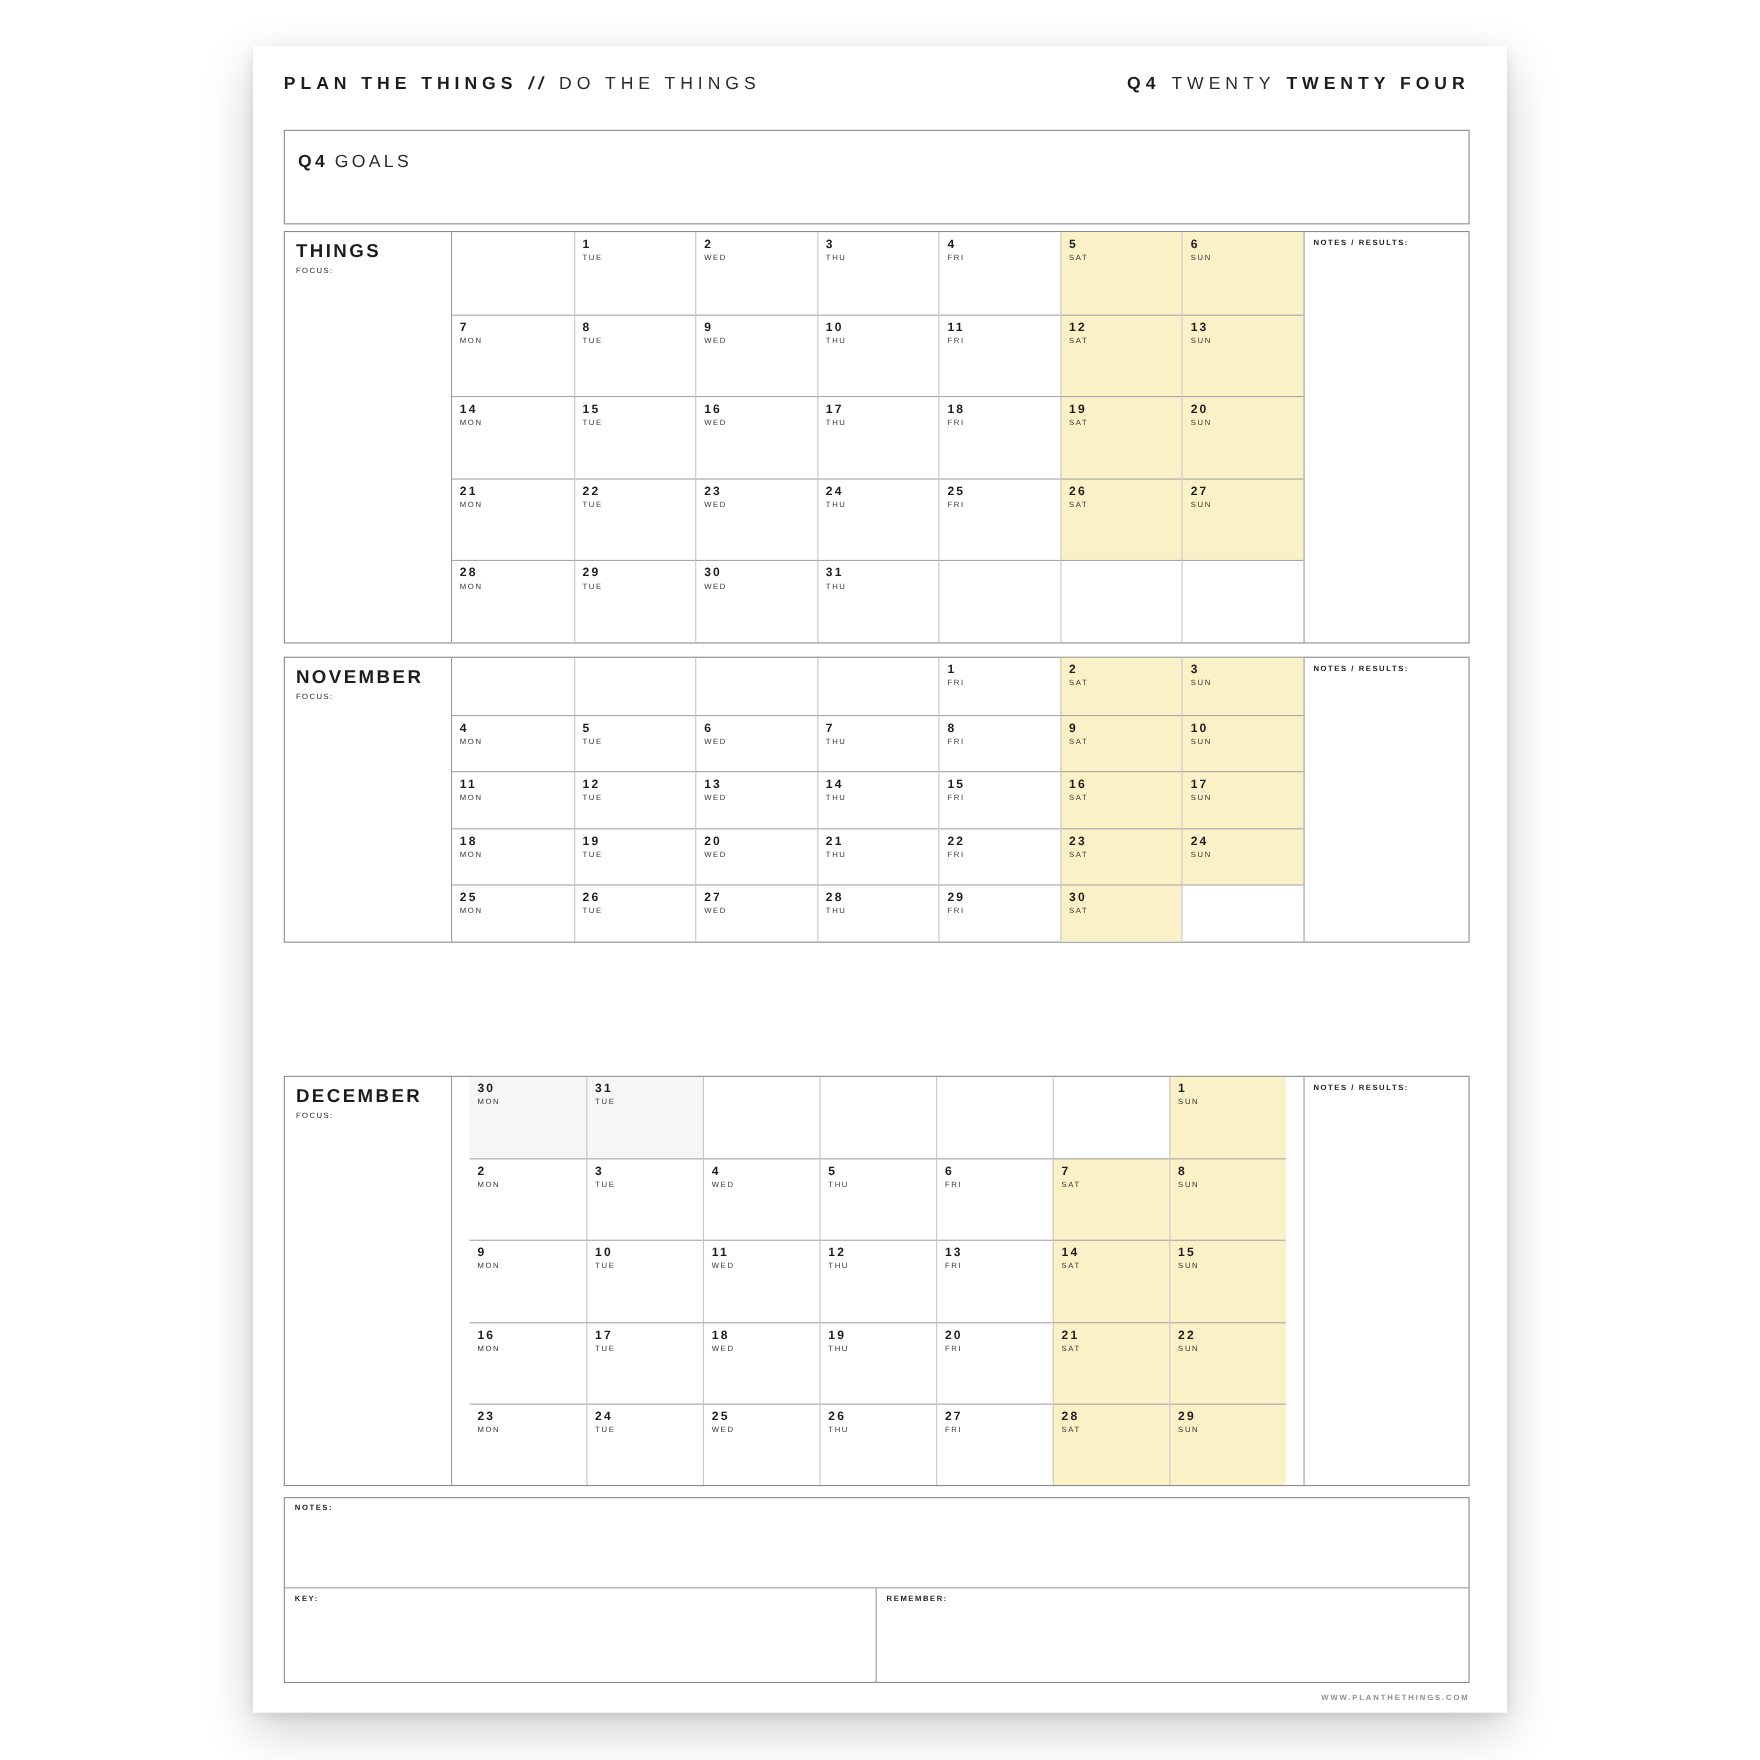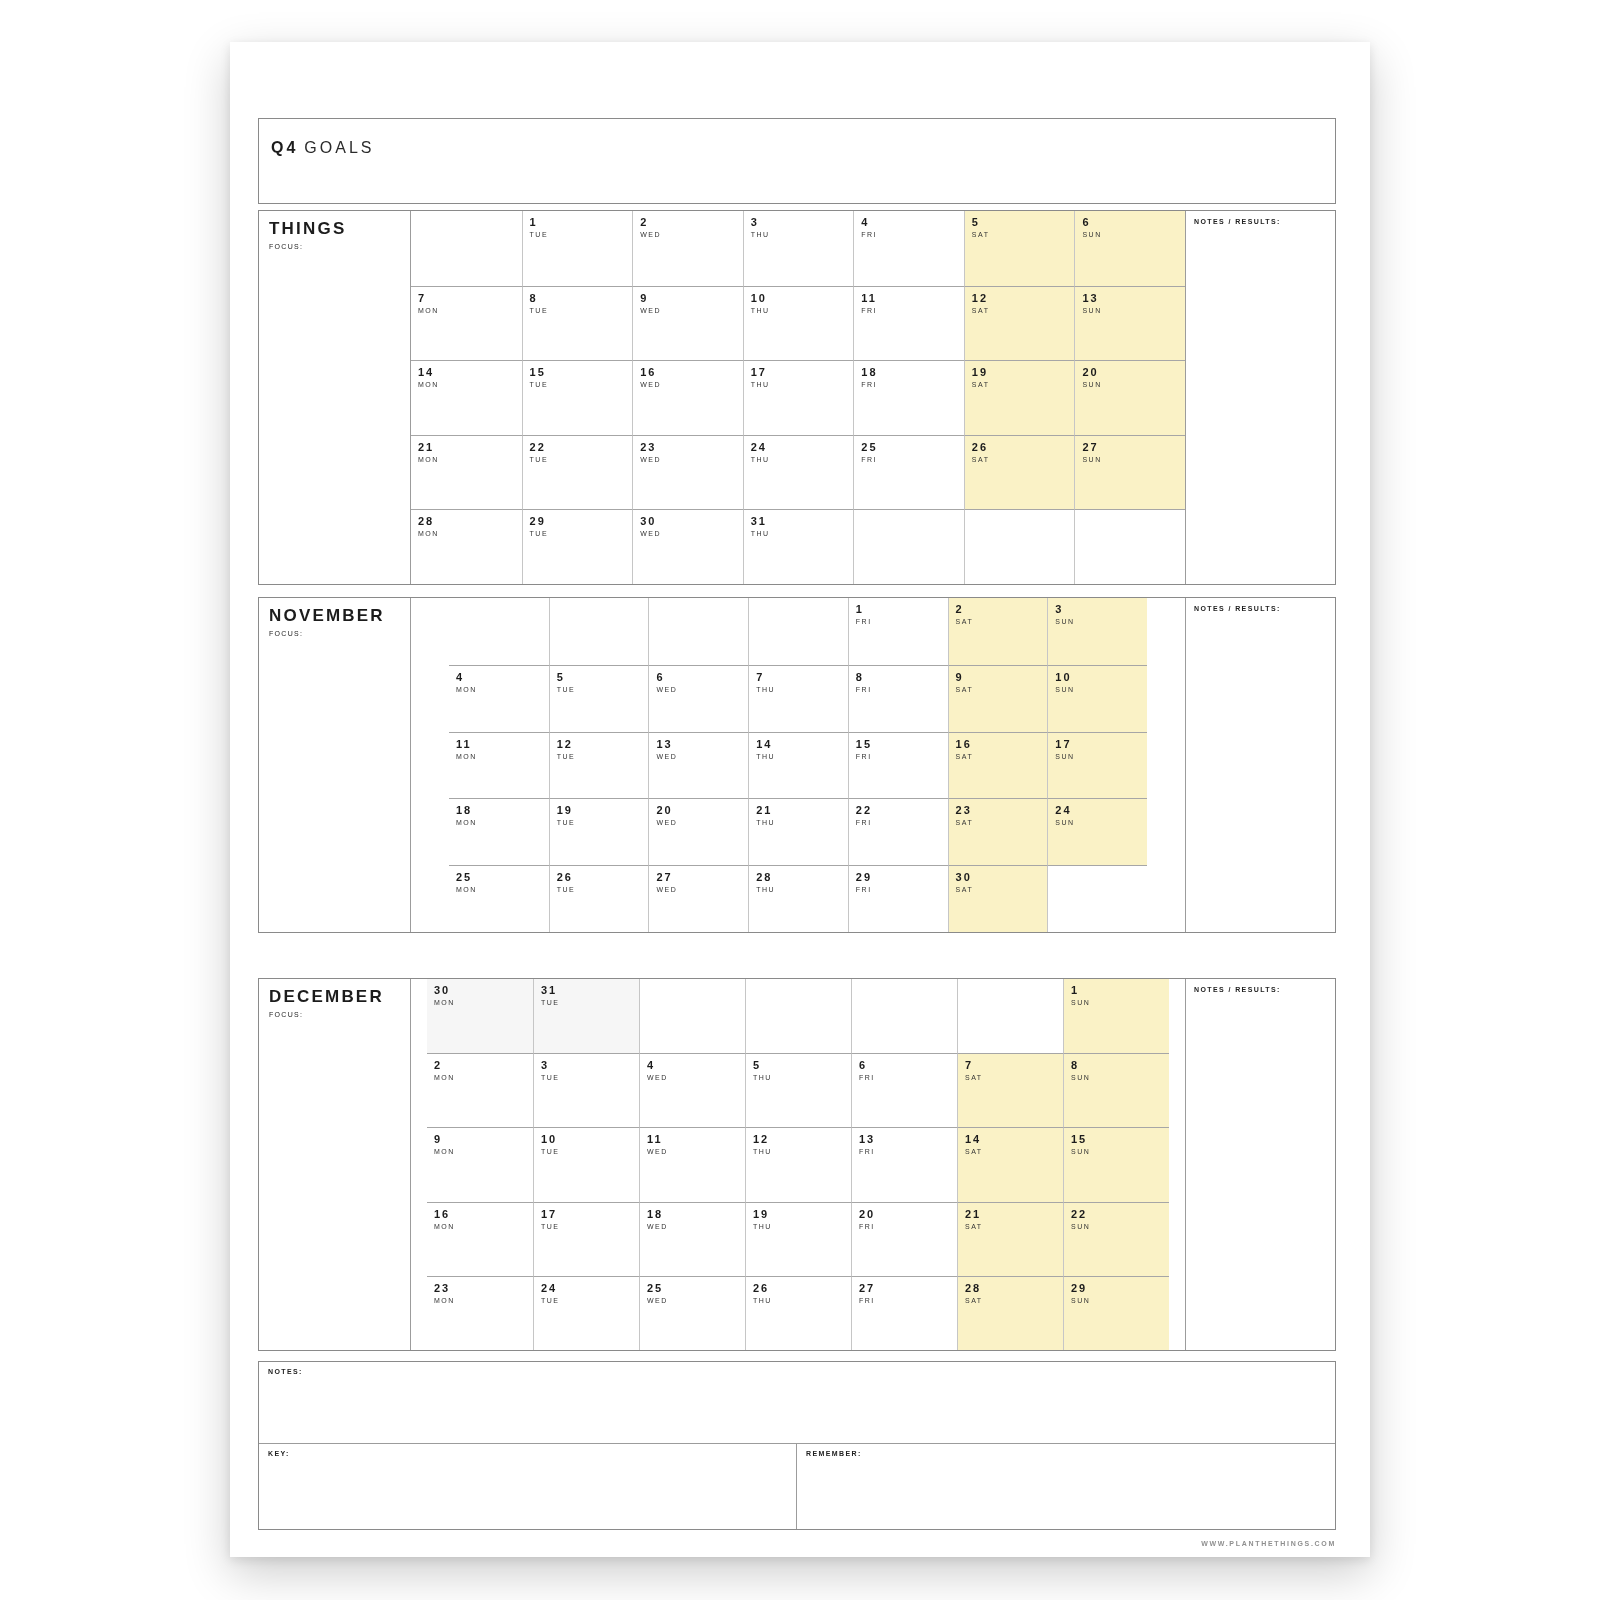--- a/index.html
+++ b/index.html
@@ -31,21 +31,21 @@
   }
   .goals b{font-weight:700;}
   .goals .light{font-weight:400;color:#2b2b2b;margin-left:6px;}
   
   .month{
     position:absolute;left:28px;right:34px;
     border:1.5px solid #8a8a8a;box-sizing:border-box;
     display:flex;background:#fff;
   }
   #month-0{top:168px;height:375px;}
-  #month-1{top:555px;height:336px;gap:38px;}
+  #month-1{top:555px;height:260px;}
   #month-2{top:936px;height:373px;gap:16px;}
   .mlabel{width:152px;flex:none;padding:8px 10px;box-sizing:border-box;border-right:1px solid #9c9c9c;}
   .mname{font-size:17px;font-weight:700;letter-spacing:2.2px;}
   .focus{font-size:7px;letter-spacing:1.3px;margin-top:4px;color:#222;font-weight:500;}
   .grid{flex:1;display:grid;grid-template-columns:repeat(7,1fr);grid-template-rows:repeat(5,1fr);}
   .cell{
     box-sizing:border-box;padding:6px 0 0 7px;
     border-left:1px solid #c6c6c6;border-top:1px solid #a6a6a6;
     overflow:hidden;
   }
@@ -70,20 +70,28 @@
   .furl{
     position:absolute;right:34px;top:1498px;
     font-size:7px;letter-spacing:1.7px;color:#8f8f8f;font-weight:600;
   }
 </style>
 </head>
 <body>
 
 <div class="sheet">
 
+  <div class="hdr">
+    <div class="seg">
+      <span>PLAN THE THINGS</span><span class="slash">//</span><span class="light">DO THE THINGS</span>
+    </div>
+    <div class="seg">
+      <span>Q4</span><span class="light gap">TWENTY</span><span class="gap">TWENTY FOUR</span>
+    </div>
+  </div>
 
   <div class="goals">
     <b>Q4</b><span class="light">GOALS</span>
   </div>
 
   <div class="month" id="month-0">
     <div class="mlabel">
       <div class="mname">THINGS</div>
       <div class="focus">FOCUS:</div>
     </div>

